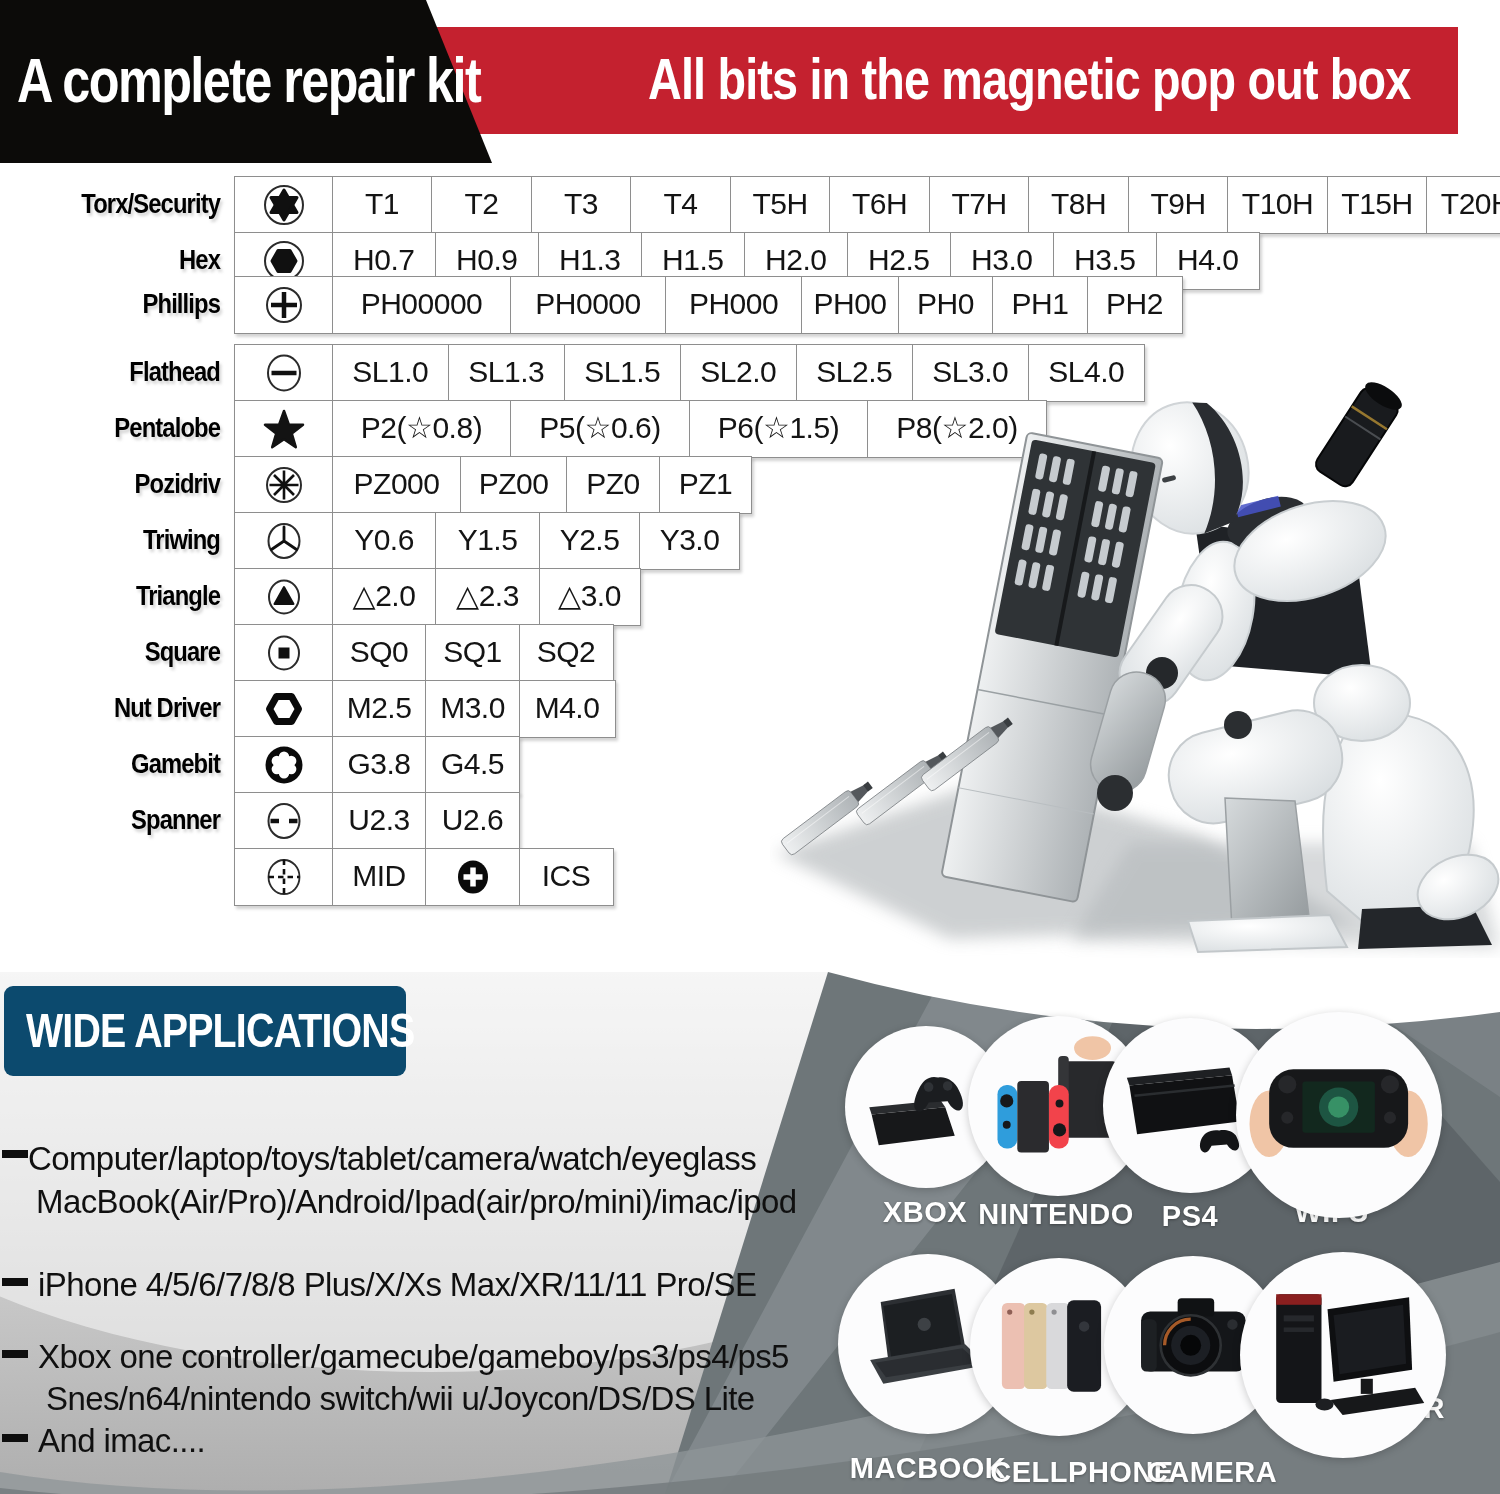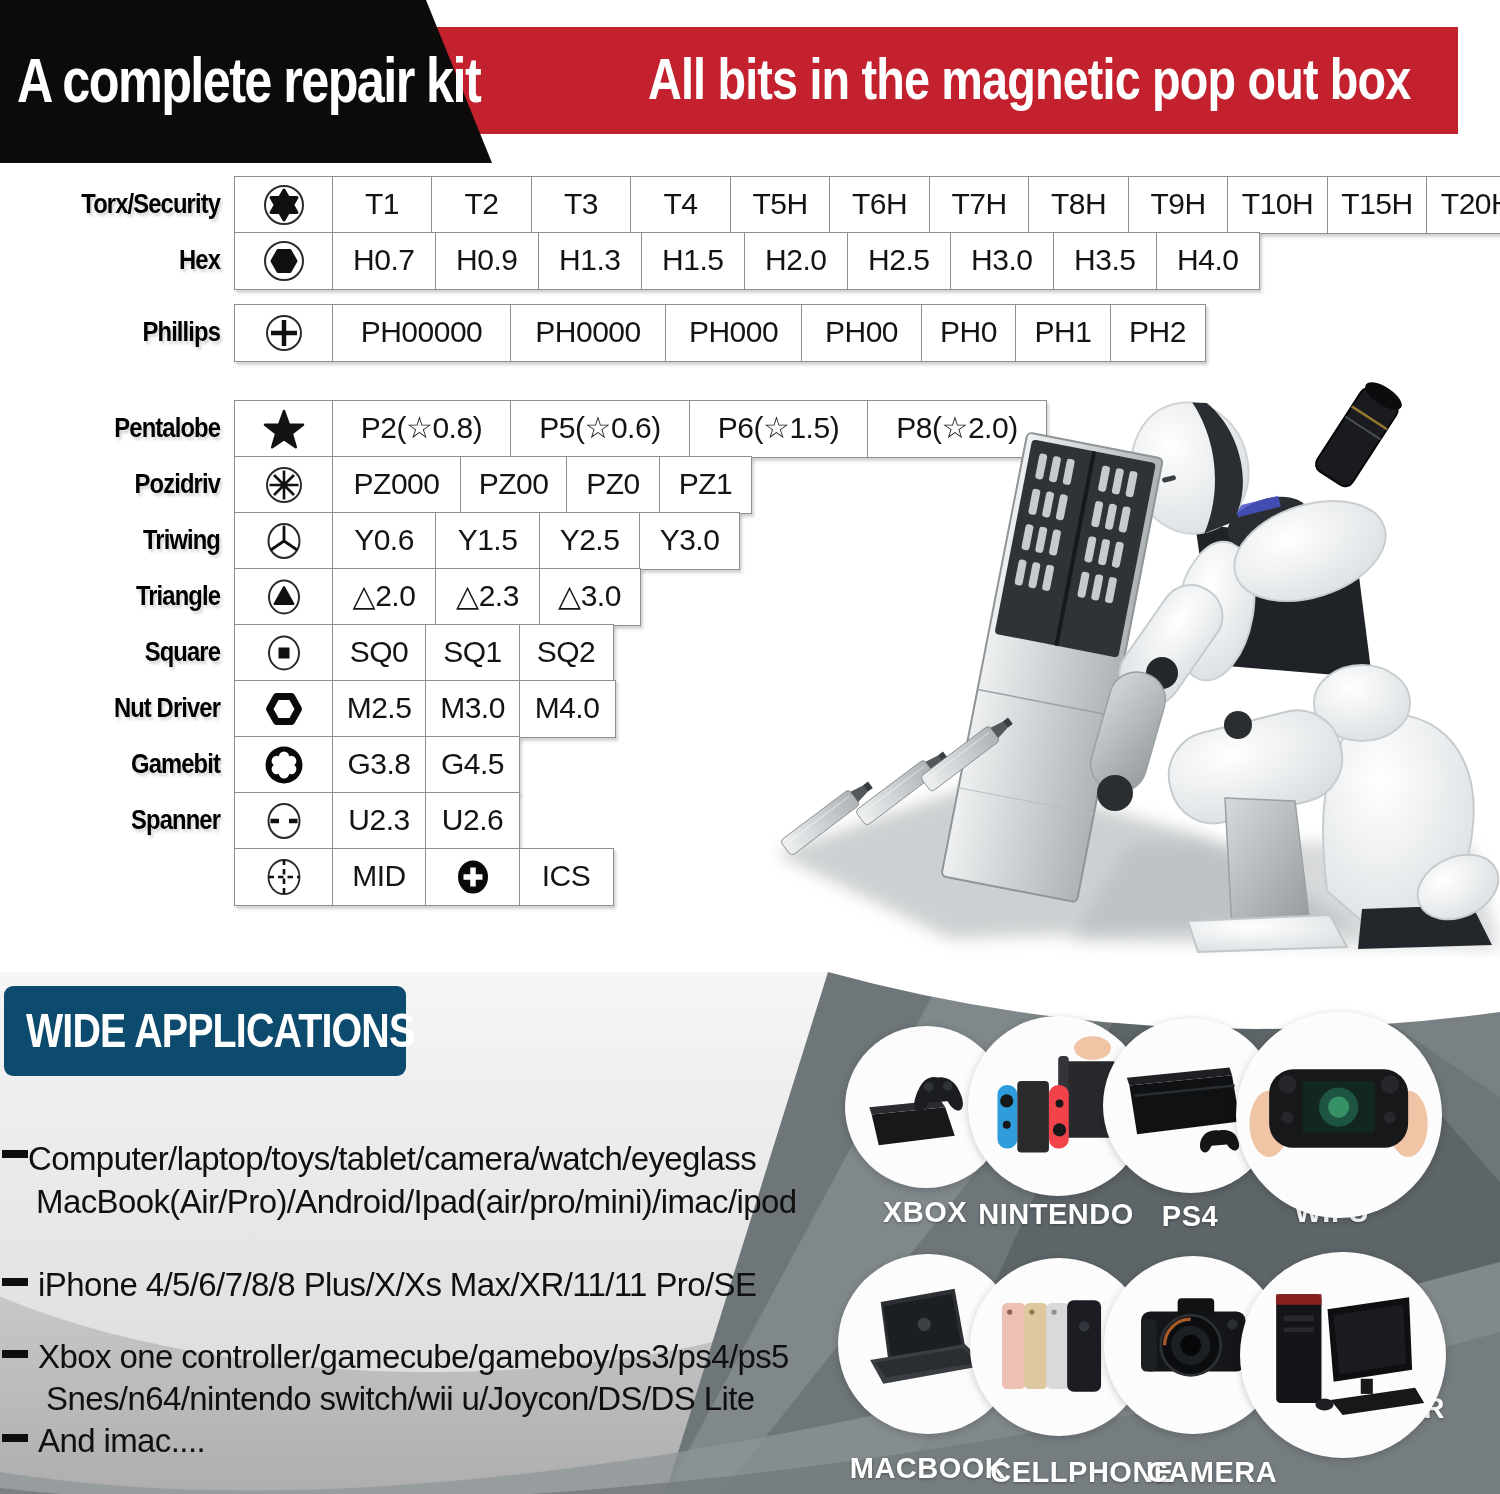--- a/index.html
+++ b/index.html
@@ -22,21 +22,21 @@
         filter:drop-shadow(2px 3px 1.5px rgba(110,110,110,.30));margin-left:36px;}
   .tl{width:184px;height:57.5px;line-height:57.5px;text-align:right;font-weight:bold;font-size:27px;
       color:#000;letter-spacing:-1px;transform:scaleX(.88);transform-origin:right center;white-space:nowrap;}
   .tc{box-sizing:border-box;height:57.5px;border:1.5px solid #8e8e8e;background:#fff;
       text-align:center;line-height:54.5px;font-size:30px;color:#141414;letter-spacing:-.5px;white-space:nowrap;}
   .tc + .tc{margin-left:-1.5px;}
   .icell{width:99px;margin-left:14px;display:flex;align-items:center;justify-content:center;}
   .icell svg{display:block;}
   .c100{width:101px}.c104{width:104.5px}.c116{width:117.5px}.c180{width:180px}
   .c105{width:105px}.c102{width:102px}.c95{width:95px}.c97{width:97px}
-  .r0{top:0}.r1{top:56px}.r2{top:128px}.r3{top:168px}.r4{top:224px}.r5{top:280px}.r6{top:336px}
+  .r0{top:0}.r1{top:56px}.r2{top:100px}.r3{top:168px}.r4{top:224px}.r5{top:280px}.r6{top:336px}
   .r7{top:392px}.r8{top:448px}.r9{top:504px}.r10{top:560px}.r11{top:616px}.r12{top:672px}
 
   
   .robot-wrap{position:absolute;left:770px;top:373px;width:730px;height:585px;}
 
   
   .apps{position:absolute;left:0;top:972px;width:1500px;height:522px;overflow:hidden;}
   .apps-bg{position:absolute;left:0;top:0;}
   .apps-banner{position:absolute;left:4px;top:14px;width:402px;height:90px;border-radius:9px;
     background:#0c4a6e;color:#fff;font-weight:bold;font-size:48px;line-height:90px;
@@ -110,26 +110,42 @@
       <div class="tl">Phillips</div>
       <div class="tc icell">
         <svg width="44" height="44">
             <circle cx="22" cy="22" r="17" fill="none" stroke="#2b2b2b" stroke-width="2"></circle>
             <path d="M22 9 L22 35 M9 22 L35 22" stroke="#101010" stroke-width="4.5"></path>
           </svg>
       </div>
       <div class="tc" style="width:180px">PH00000</div>
       <div class="tc" style="width:156px">PH0000</div>
       <div class="tc" style="width:138px">PH000</div>
-      <div class="tc" style="width:121px">PH00</div>
+      <div class="tc" style="width:98px">PH00</div>
       <div class="tc" style="width:96px">PH0</div>
       <div class="tc" style="width:96px">PH1</div>
       <div class="tc" style="width:96px">PH2</div>
     </div>
 
+    <div class="trow r3">
+      <div class="tl">Flathead</div>
+      <div class="tc icell">
+        <svg width="44" height="44">
+            <ellipse cx="22" cy="22" rx="16" ry="17.5" fill="none" stroke="#2b2b2b" stroke-width="2"></ellipse>
+            <path d="M9.5 22 L34.5 22" stroke="#101010" stroke-width="4.5"></path>
+          </svg>
+      </div>
+      <div class="tc c116">SL1.0</div>
+      <div class="tc c116">SL1.3</div>
+      <div class="tc c116">SL1.5</div>
+      <div class="tc c116">SL2.0</div>
+      <div class="tc c116">SL2.5</div>
+      <div class="tc c116">SL3.0</div>
+      <div class="tc c116">SL4.0</div>
+    </div>
 
     <div class="trow r4">
       <div class="tl">Pentalobe</div>
       <div class="tc icell">
         <svg width="44" height="44">
             <polygon points="22,4 26.8,17.4 41,17.8 29.8,26.5 33.8,40.2 22,32.2 10.2,40.2 14.2,26.5 3,17.8 17.2,17.4" fill="#131313" stroke="#131313" stroke-width="2.5" stroke-linejoin="round"></polygon>
           </svg>
       </div>
       <div class="tc c180">P2(☆0.8)</div>
       <div class="tc c180">P5(☆0.6)</div>

